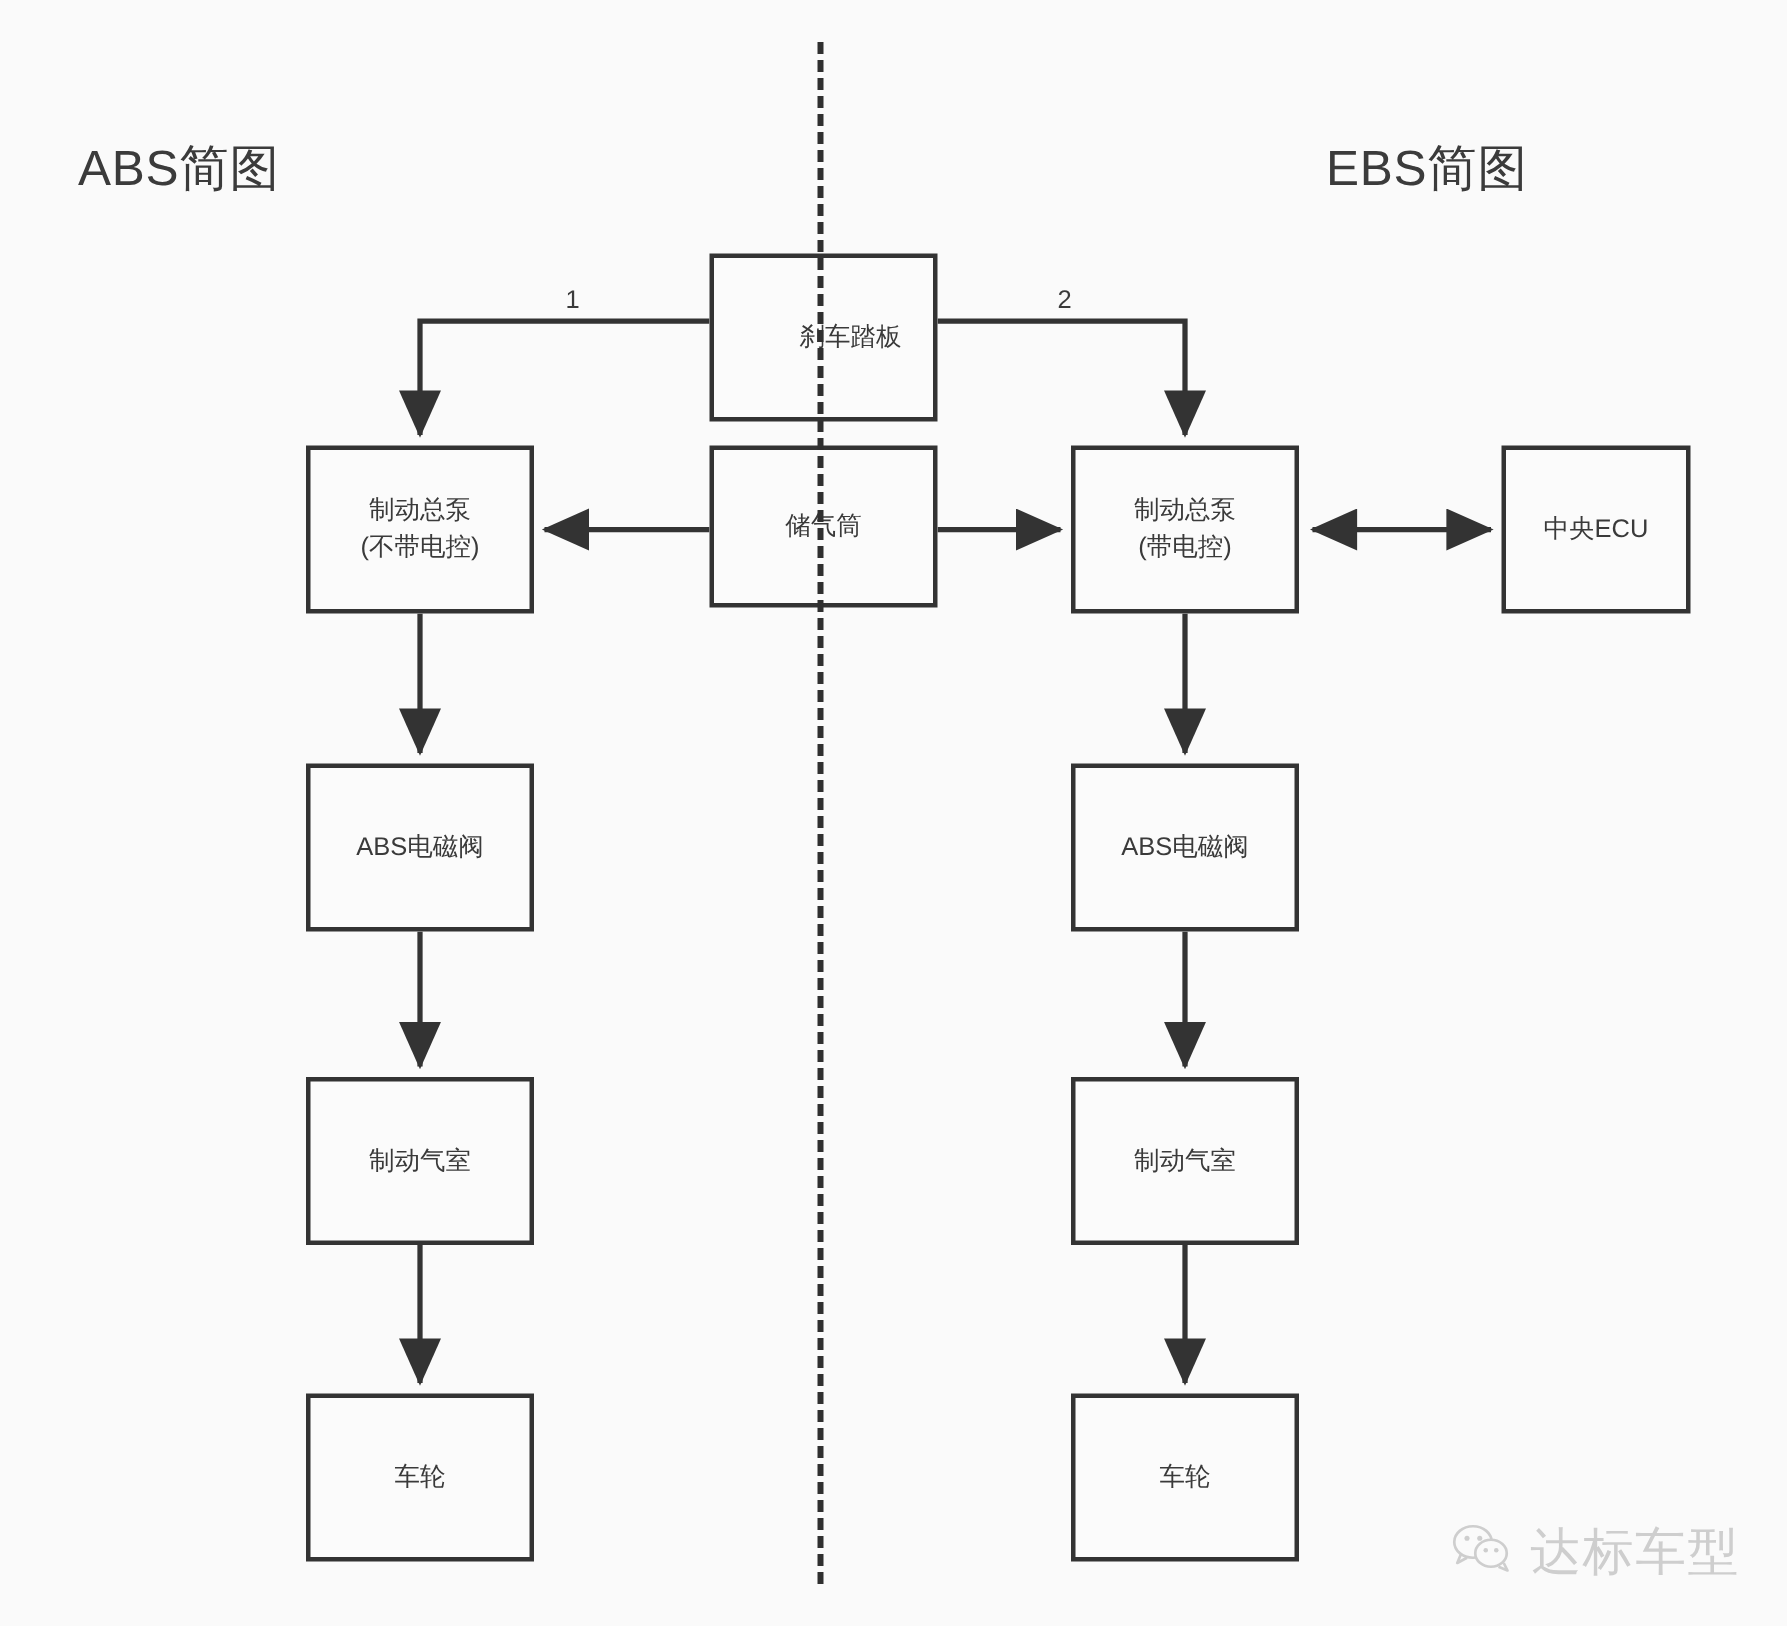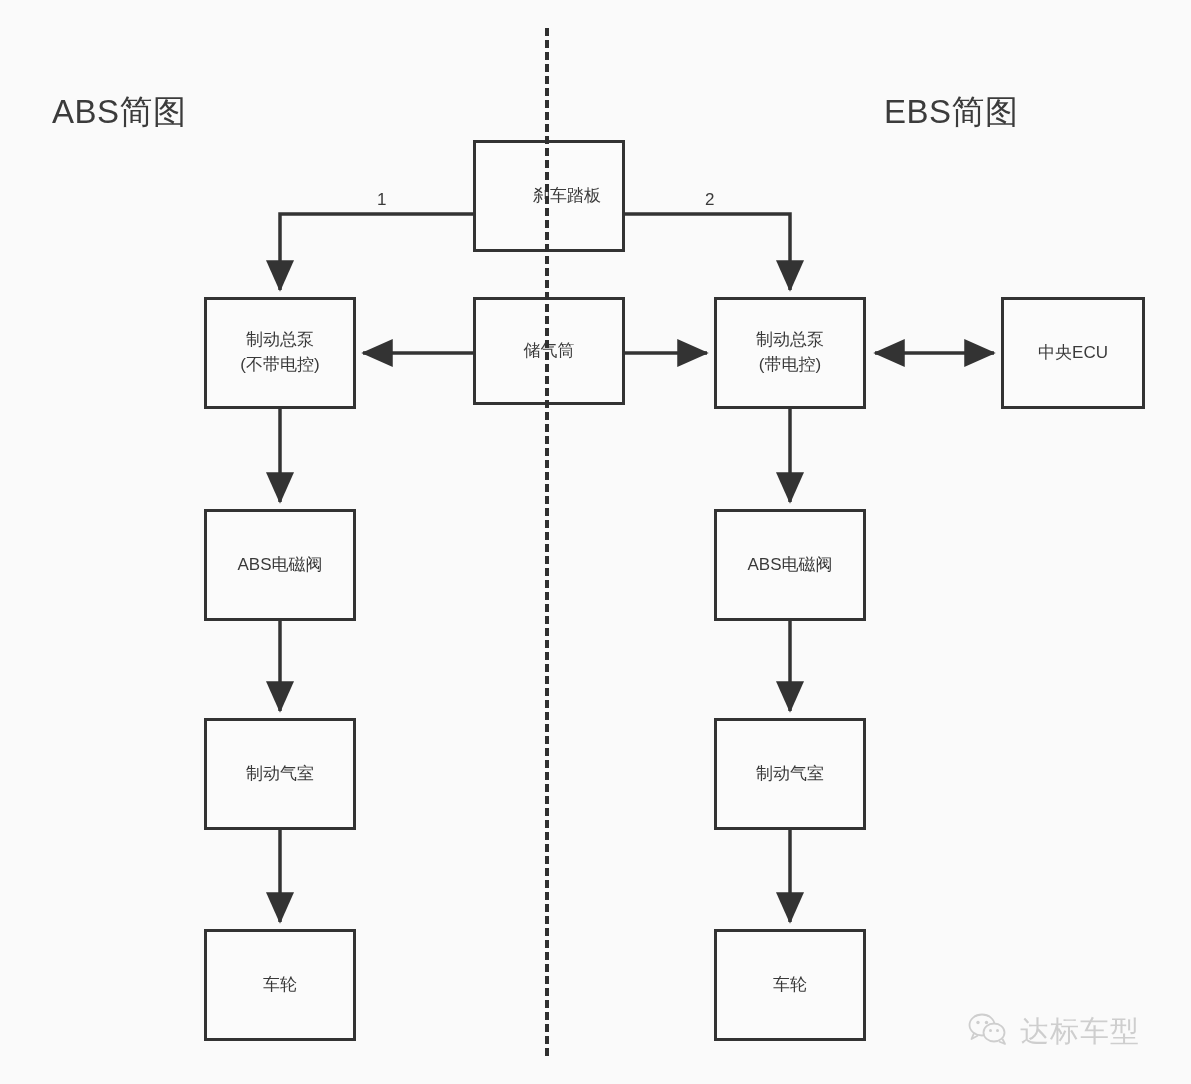--- a/index.html
+++ b/index.html
@@ -72,21 +72,21 @@
     position: absolute;
     left: 968px;
     top: 1012px;
     display: flex;
     align-items: center;
     gap: 10px;
     opacity: 0.30;
     z-index: 7;
   }
   #watermark .wm-text {
-    font-size: 29px;
+    font-size: 34px;
     color: #6a6a6a;
     letter-spacing: 1px;
     white-space: nowrap;
   }
 </style>
 </head>
 <body>
 
 <div id="canvas">
 
@@ -115,39 +115,39 @@
 
     <path d="M280,409 L280,502" fill="none" stroke="#333333" stroke-width="3.5" marker-end="url(#arrow)"></path>
     <path d="M280,621 L280,711" fill="none" stroke="#333333" stroke-width="3.5" marker-end="url(#arrow)"></path>
     <path d="M280,830 L280,922" fill="none" stroke="#333333" stroke-width="3.5" marker-end="url(#arrow)"></path>
 
     <path d="M790,409 L790,502" fill="none" stroke="#333333" stroke-width="3.5" marker-end="url(#arrow)"></path>
     <path d="M790,621 L790,711" fill="none" stroke="#333333" stroke-width="3.5" marker-end="url(#arrow)"></path>
     <path d="M790,830 L790,922" fill="none" stroke="#333333" stroke-width="3.5" marker-end="url(#arrow)"></path>
   </svg>
 
-  <div class="node" style="left:473px;top:140px;width:152px;height:112px;padding-left:36px;">
+  <div class="node" style="left:473px;top:169px;width:152px;height:112px;padding-left:36px;">
     <span class="label">刹车踏板</span>
   </div>
 
   <div class="node" style="left:204px;top:297px;width:152px;height:112px;">
     <span class="label">制动总泵
 (不带电控)</span>
   </div>
 
   <div class="node" style="left:473px;top:297px;width:152px;height:108px;">
     <span class="label">储气筒</span>
   </div>
 
   <div class="node" style="left:714px;top:297px;width:152px;height:112px;">
     <span class="label">制动总泵
 (带电控)</span>
   </div>
 
-  <div class="node" style="left:1001px;top:297px;width:144px;height:112px;">
+  <div class="node" style="left:1001px;top:297px;width:126px;height:112px;">
     <span class="label">中央ECU</span>
   </div>
 
   <div class="node" style="left:204px;top:509px;width:152px;height:112px;">
     <span class="label">ABS电磁阀</span>
   </div>
 
   <div class="node" style="left:714px;top:509px;width:152px;height:112px;">
     <span class="label">ABS电磁阀</span>
   </div>

